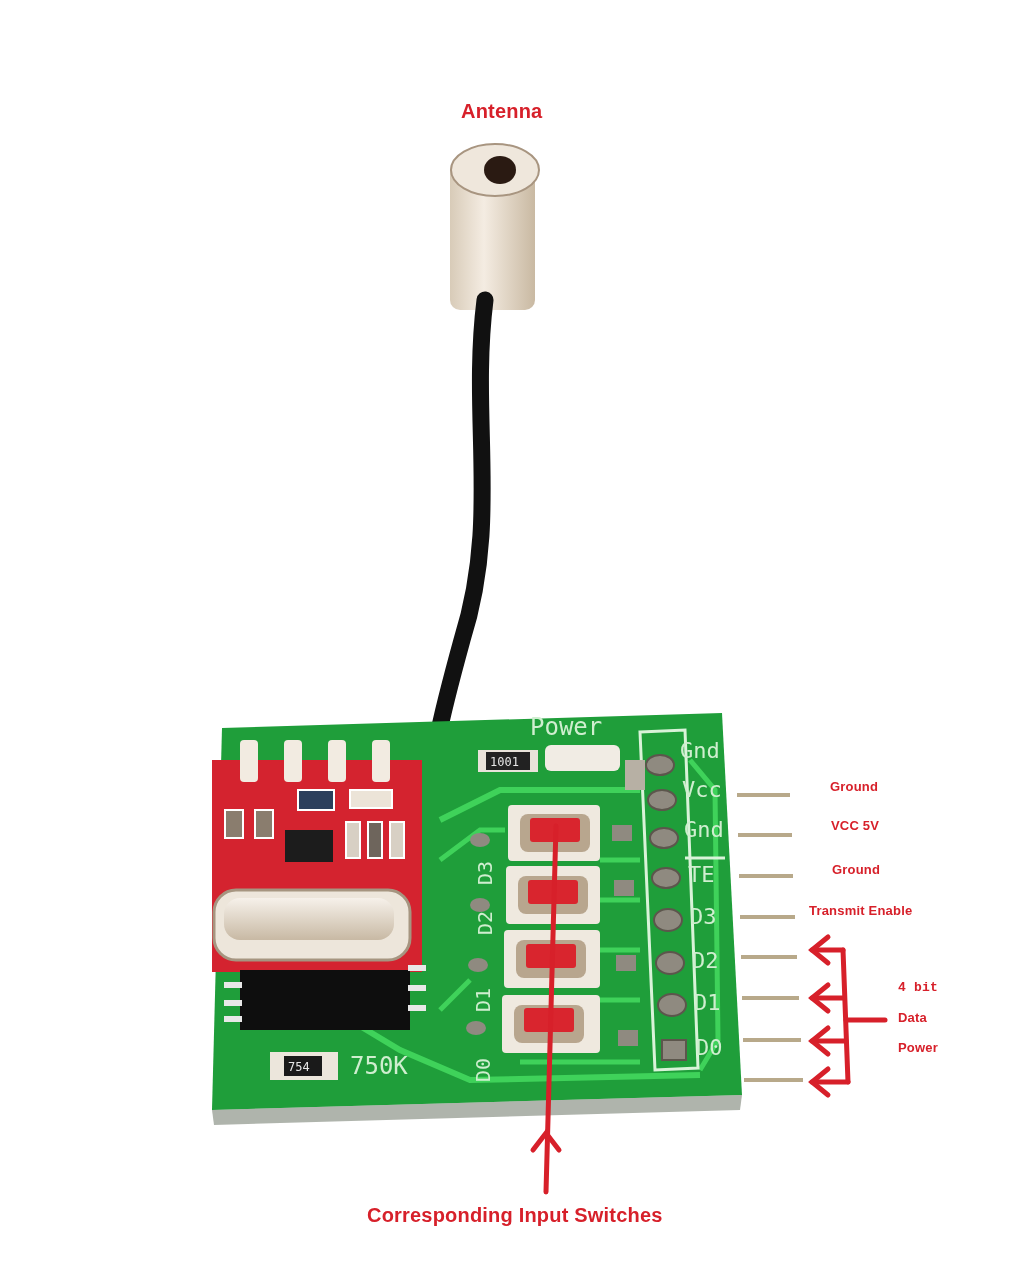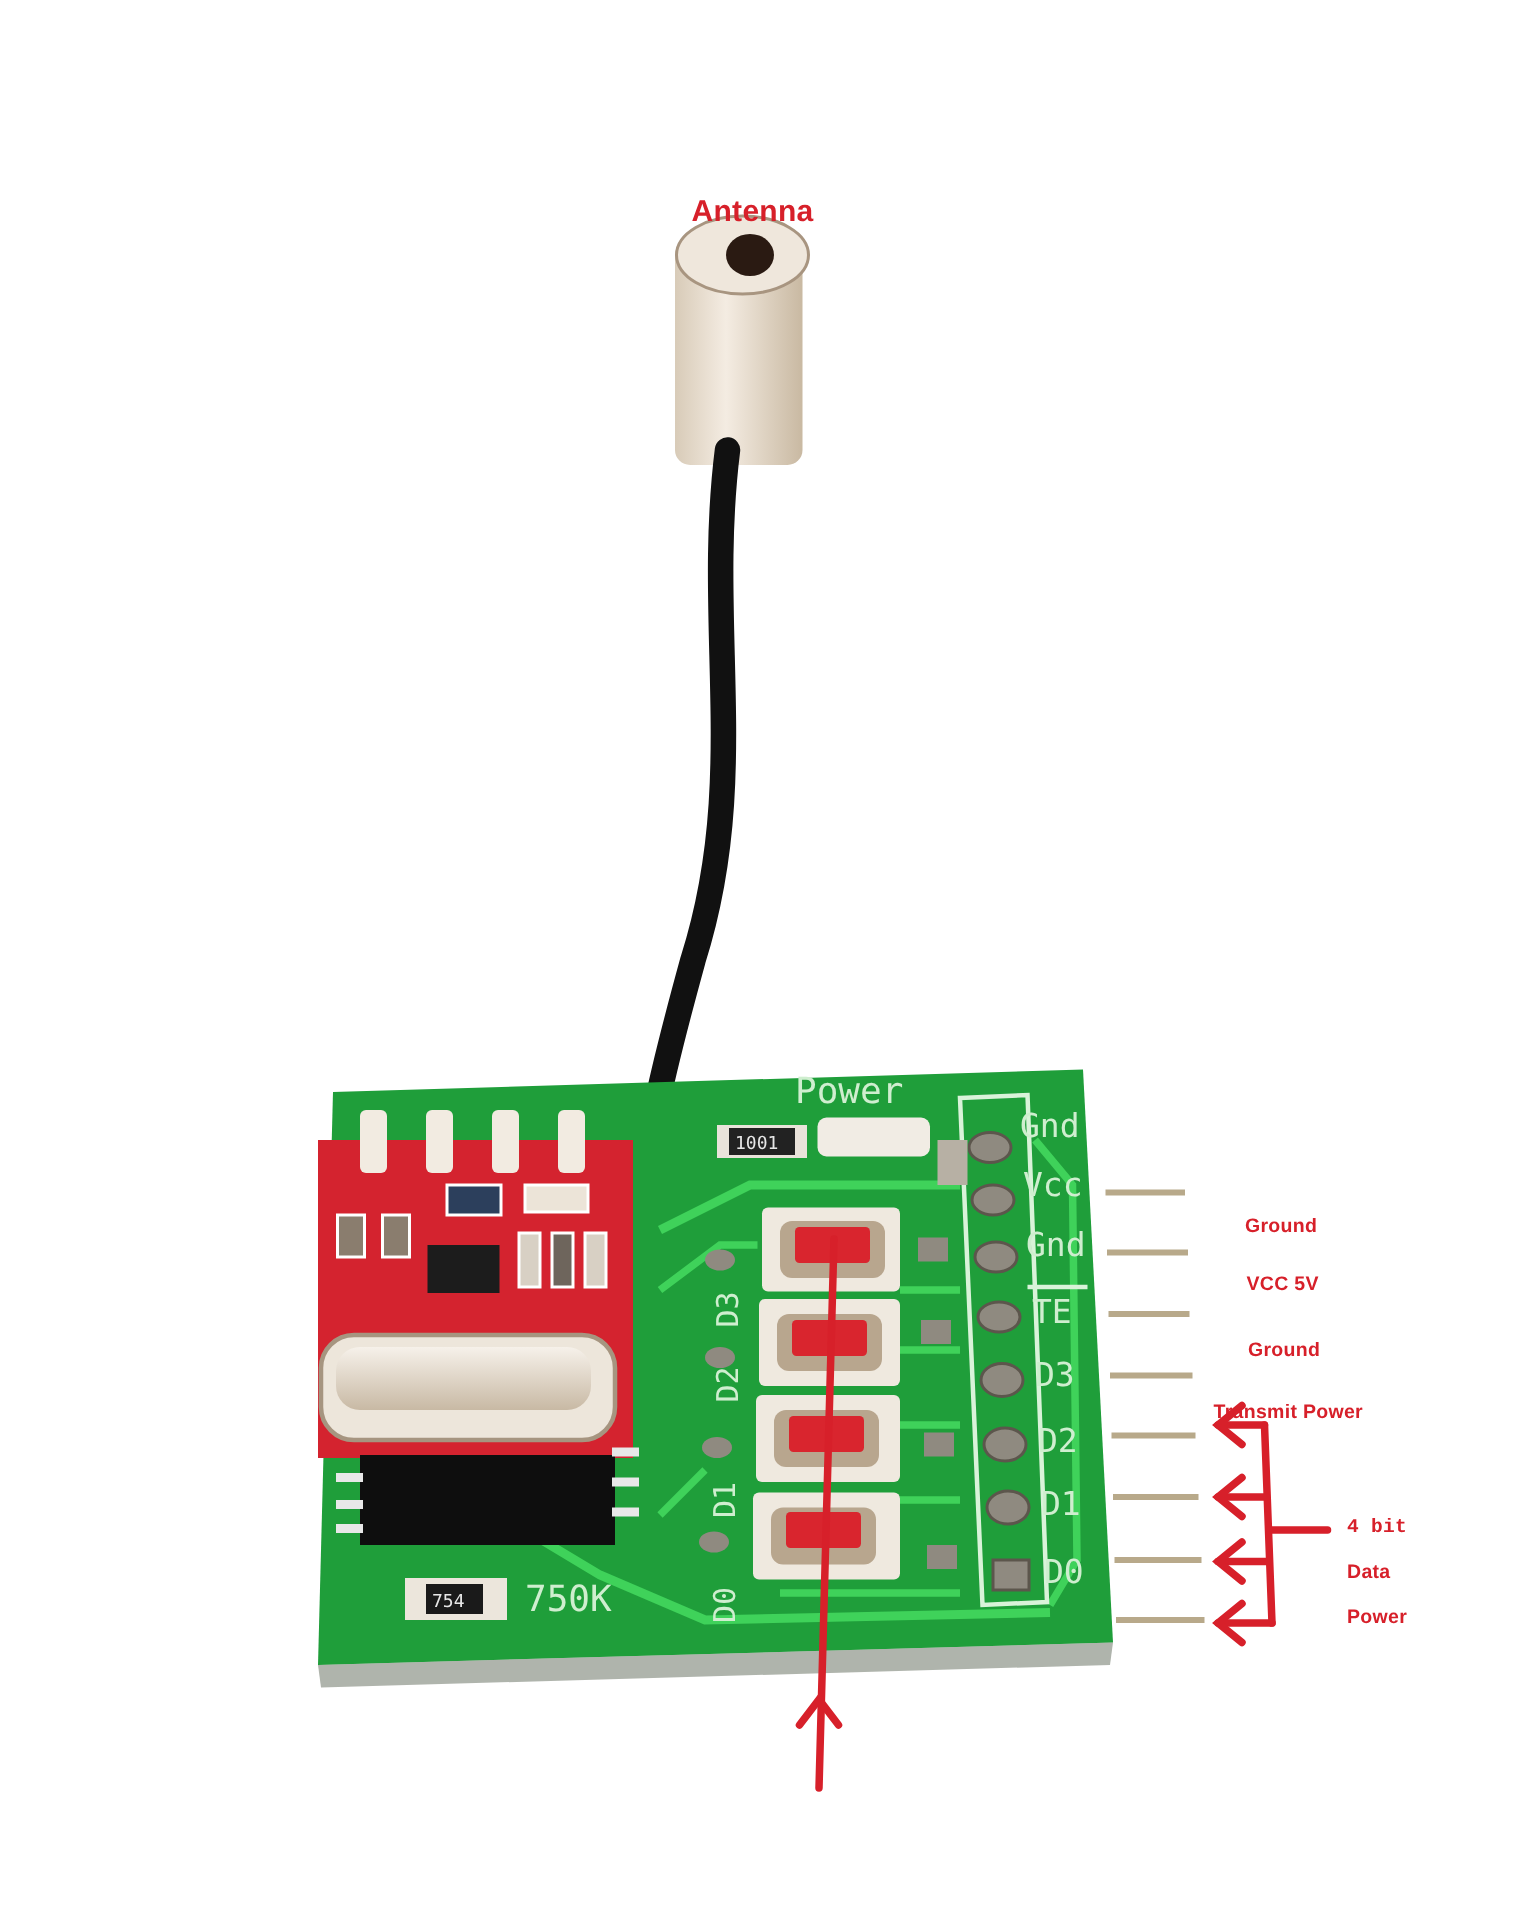--- a/index.html
+++ b/index.html
@@ -1,18 +1,18 @@
 <!DOCTYPE html>
 <html><head>
 <meta charset="utf-8">
 <style>
   html, body { margin:0; padding:0; background:#ffffff; }
   body { width:1009px; height:1273px; position:relative; overflow:hidden; font-family:"Liberation Sans", sans-serif; }
   #scene { position:absolute; left:0; top:0; width:1009px; height:1273px; }
-  .lbl { position:absolute; color:#d7202a; font-family:"Liberation Sans", sans-serif; font-weight:bold; white-space:nowrap; letter-spacing:0.2px;margin-top:30px; }
+  .lbl { position:absolute; color:#d7202a; font-family:"Liberation Sans", sans-serif; font-weight:bold; white-space:nowrap; letter-spacing:0.2px; }
   .lbl-title { font-size:20px; }
   .lbl-pin { font-size:13px; }
   .silk { font-family:"DejaVu Sans Mono", monospace; fill:#cfeecf; }
 </style>
 </head>
 <body>
 
 <div id="scene">
   <svg width="1009" height="1273" viewBox="0 0 1009 1273" xmlns="http://www.w3.org/2000/svg">
     <defs>
@@ -194,17 +194,18 @@
       <polyline points="828,1028 812,1041 828,1054"></polyline>
       <polyline points="828,1069 812,1082 828,1095"></polyline>
     </g>
   </svg>
 
   
   <div class="lbl lbl-title" style="left:461px; top:100px;">Antenna</div>
   <div class="lbl lbl-pin" style="left:830px; top:779px;">Ground</div>
   <div class="lbl lbl-pin" style="left:831px; top:818px;">VCC 5V</div>
   <div class="lbl lbl-pin" style="left:832px; top:862px;">Ground</div>
-  <div class="lbl lbl-pin" style="left:809px; top:903px;">Transmit Power</div>
+  <div class="lbl lbl-pin" style="left:809px; top:903px;">Transmit Enable</div>
   <div class="lbl lbl-pin" style="left:898px; top:980px;font-family:Liberation Mono, monospace;">4 bit</div>
   <div class="lbl lbl-pin" style="left:898px; top:1010px;">Data</div>
   <div class="lbl lbl-pin" style="left:898px; top:1040px;">Power</div>
+  <div class="lbl lbl-title" style="left:367px; top:1204px;">Corresponding Input Switches</div>
 </div>
 
 </body></html>

